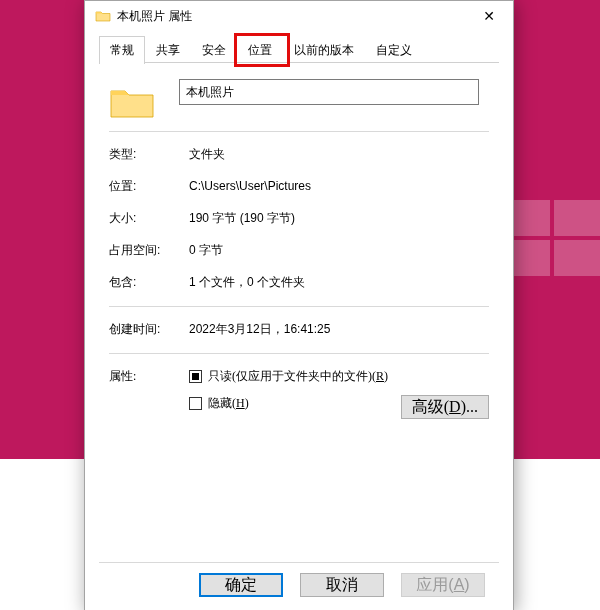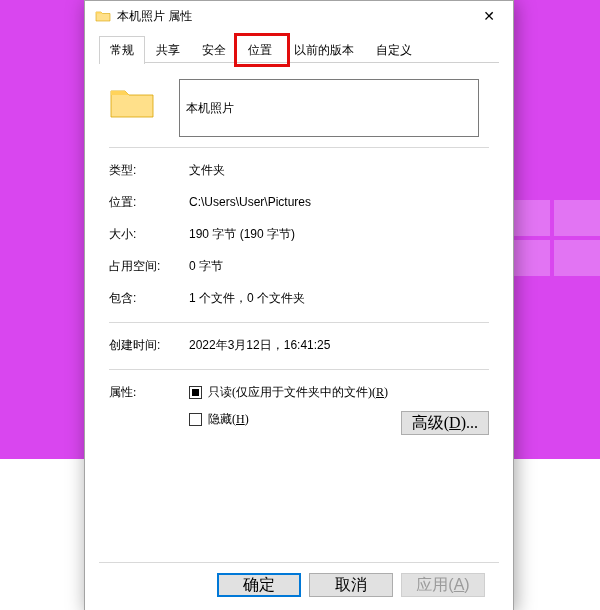--- a/index.html
+++ b/index.html
@@ -7,21 +7,21 @@
     padding: 0;
     width: 600px;
     height: 610px;
     overflow: hidden;
     font-family: "Microsoft YaHei", "Segoe UI", sans-serif;
     font-size: 12px;
   }
   .desktop {
     width: 600px;
     height: 459px;
-    background: #d946ef;
+    background: #be185d;
     position: relative;
   }
   .win-logo {
     position: absolute;
     right: 0;
     top: 200px;
     width: 90px;
     height: 80px;
   }
   .win-logo div {
@@ -114,21 +114,21 @@
   }
   .folder-large {
     width: 46px;
     height: 40px;
     margin: 4px 24px 0 0;
     display: inline-block;
   }
   .name-input {
     flex: 1;
     border: 1px solid #7a7a7a;
-    padding: 20px 6px;
+    padding: 4px 6px;
     font-family: inherit;
     font-size: 12px;
     height: 16px;
     margin-top: 2px;
     margin-right: 10px;
   }
   .hr {
     border: none;
     border-top: 1px solid #d9d9d9;
     margin: 10px 0 14px 0;
@@ -200,21 +200,21 @@
     box-shadow: inset 0 0 0 1px #0078d7;
   }
   .btn:disabled {
     color: #9b9b9b;
     border-color: #cfcfcf;
   }
   .footer {
     padding: 10px 14px 14px 14px;
     display: flex;
     justify-content: flex-end;
-    gap: 8px;
+    gap: 17px;
     border-top: 1px solid #d9d9d9;
     margin: 0 14px 0 14px;
   }
   .u { text-decoration: underline; }
 </style>
 </head>
 <body>
 
 <div class="desktop">
 

